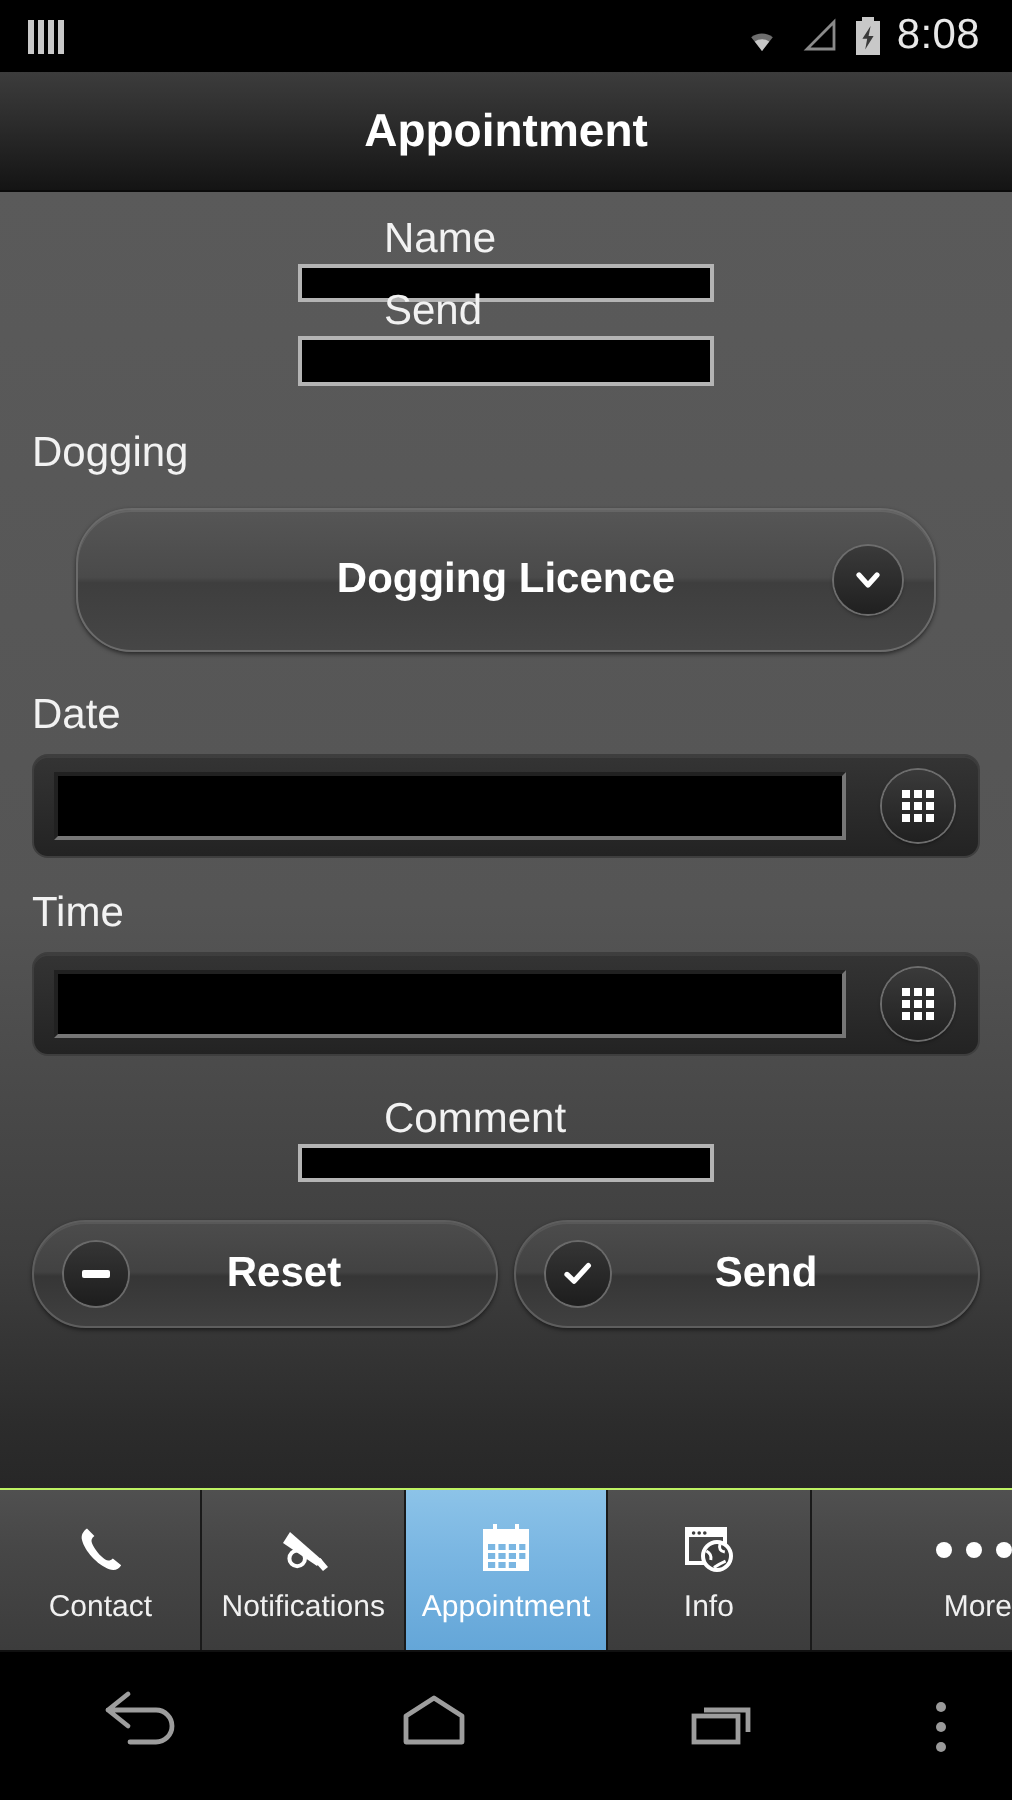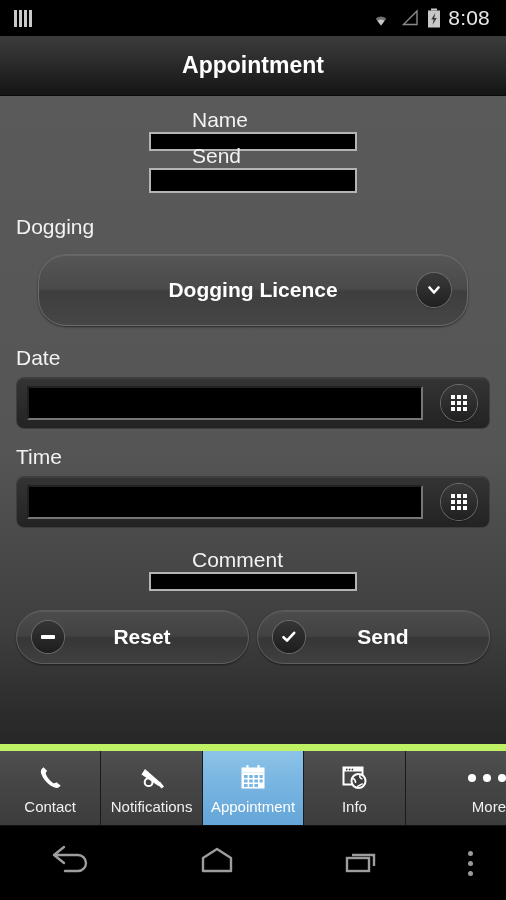--- a/index.html
+++ b/index.html
@@ -129,21 +129,21 @@
     flex: none;
   }
   .btn .btxt { flex: 1; text-align: center; color: #fff; font-size: 21px; font-weight: bold; padding-right: 28px; }
   .minus { width: 14px; height: 4px; background: #fff; border-radius: 1px; }
 
   
   .tabbar {
     position: absolute; top: 744px; left: 0; width: 506px; height: 82px;
     display: flex;
     background: #2a2a2a;
-    border-top: 7px solid #bef264;
+    border-top: 1px solid #bef264;
     border-bottom: 1px solid #101010;
   }
   .tab {
     flex: 1; position: relative;
     background: linear-gradient(to bottom, #505050 0%, #474747 35%, #3c3c3c 100%);
     border-right: 1px solid #1a1a1a;
     display: flex; flex-direction: column; align-items: center; justify-content: center;
     gap: 3px;
   }
   .tab:last-child { border-right: none; align-items: flex-end; }

